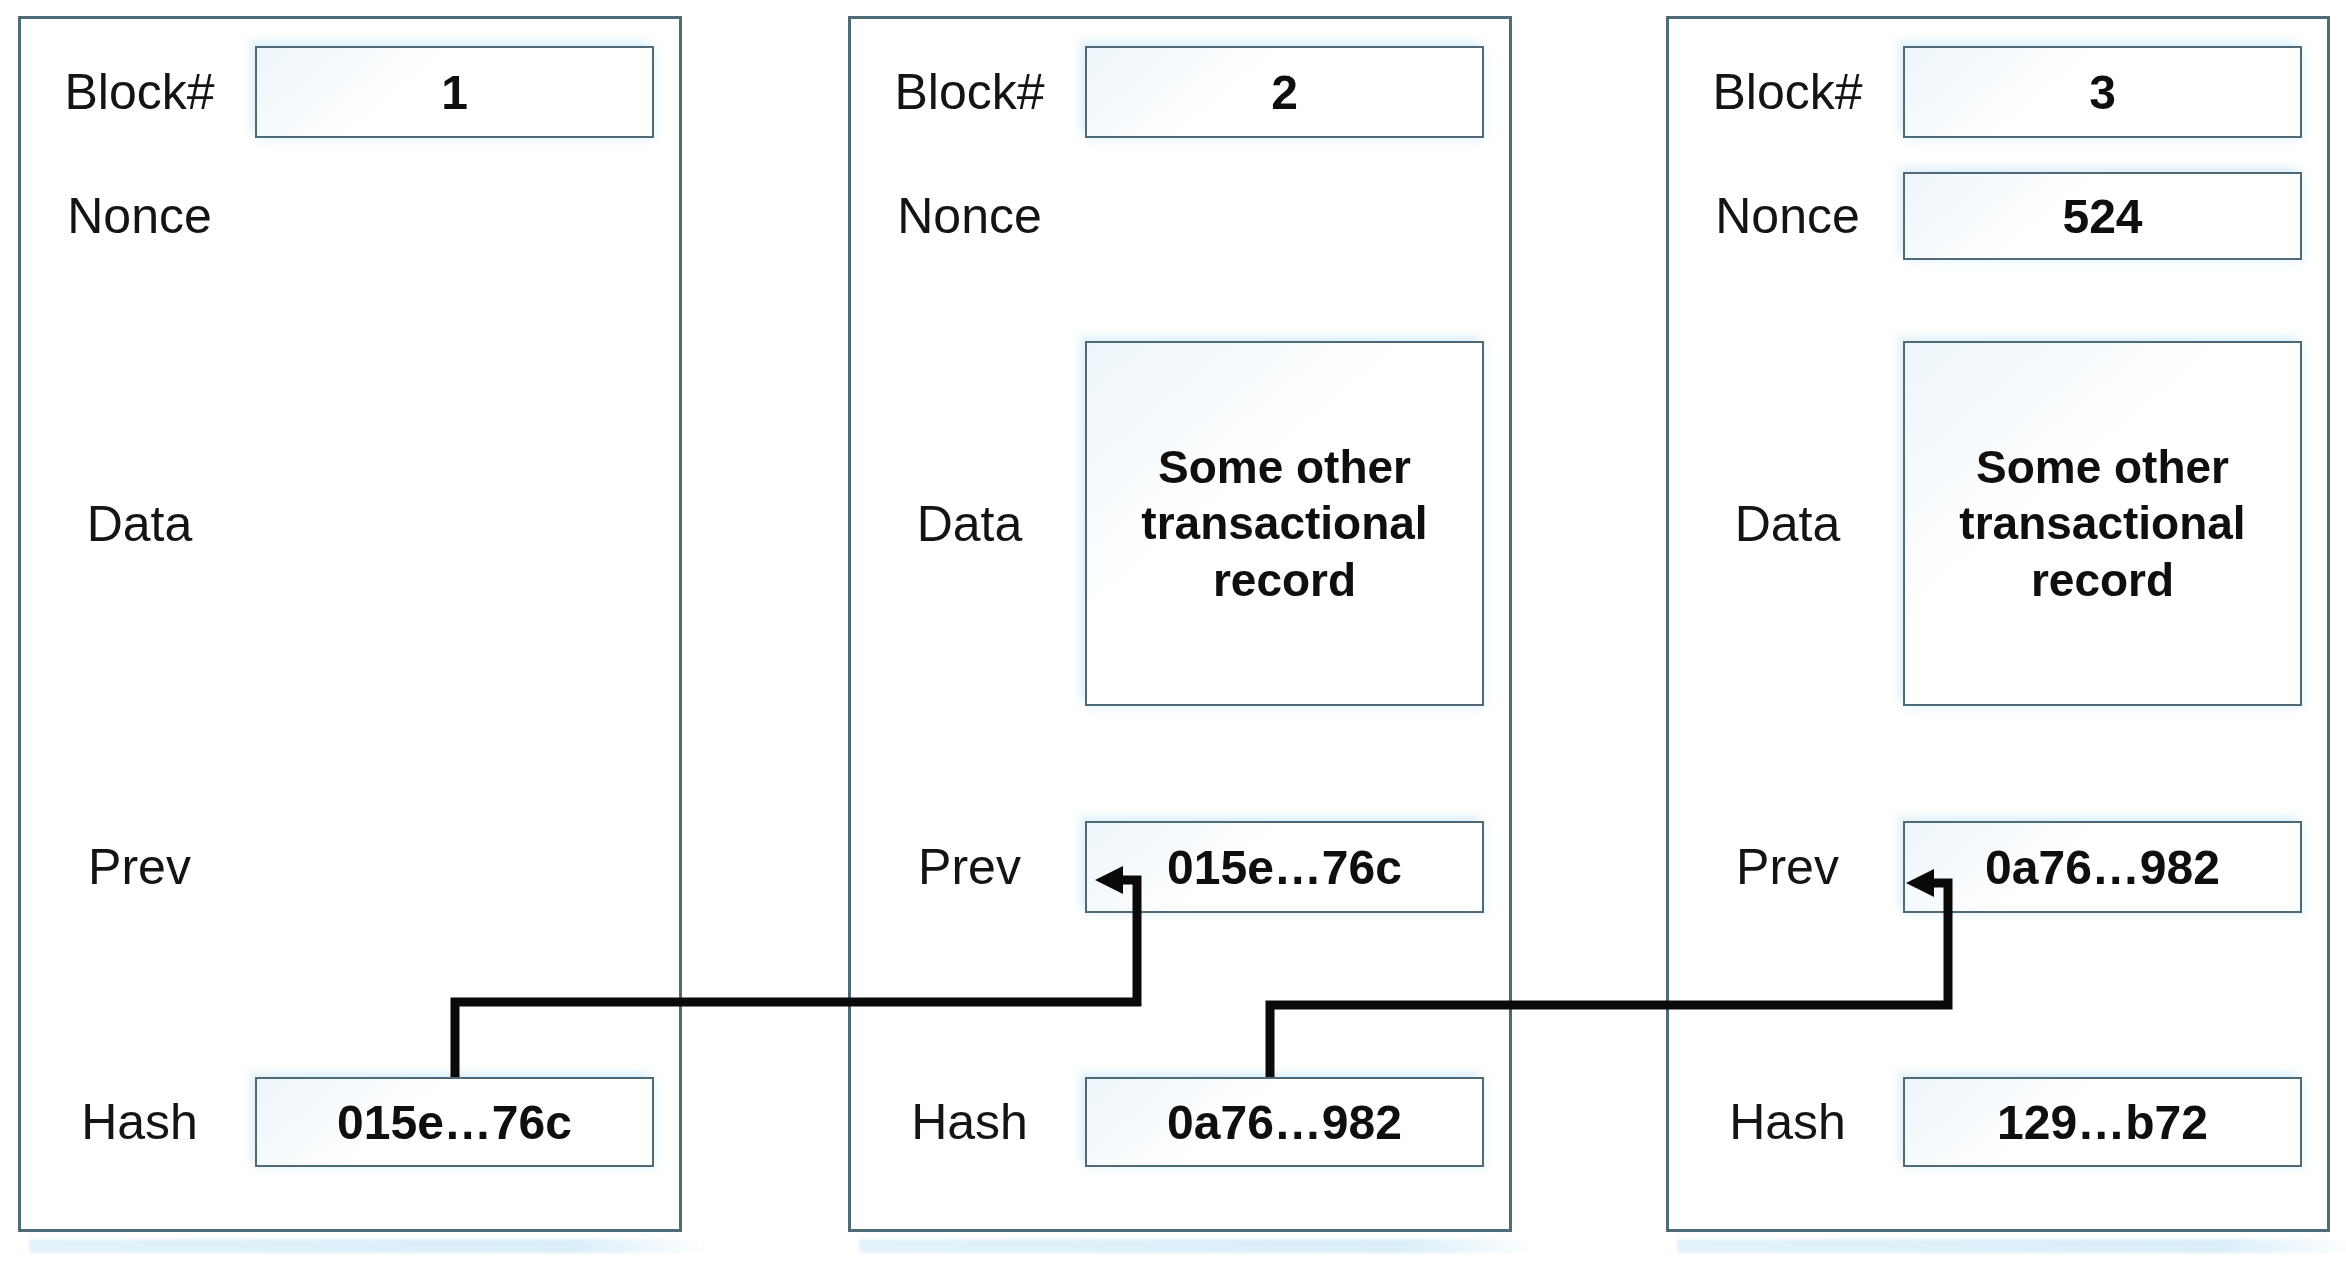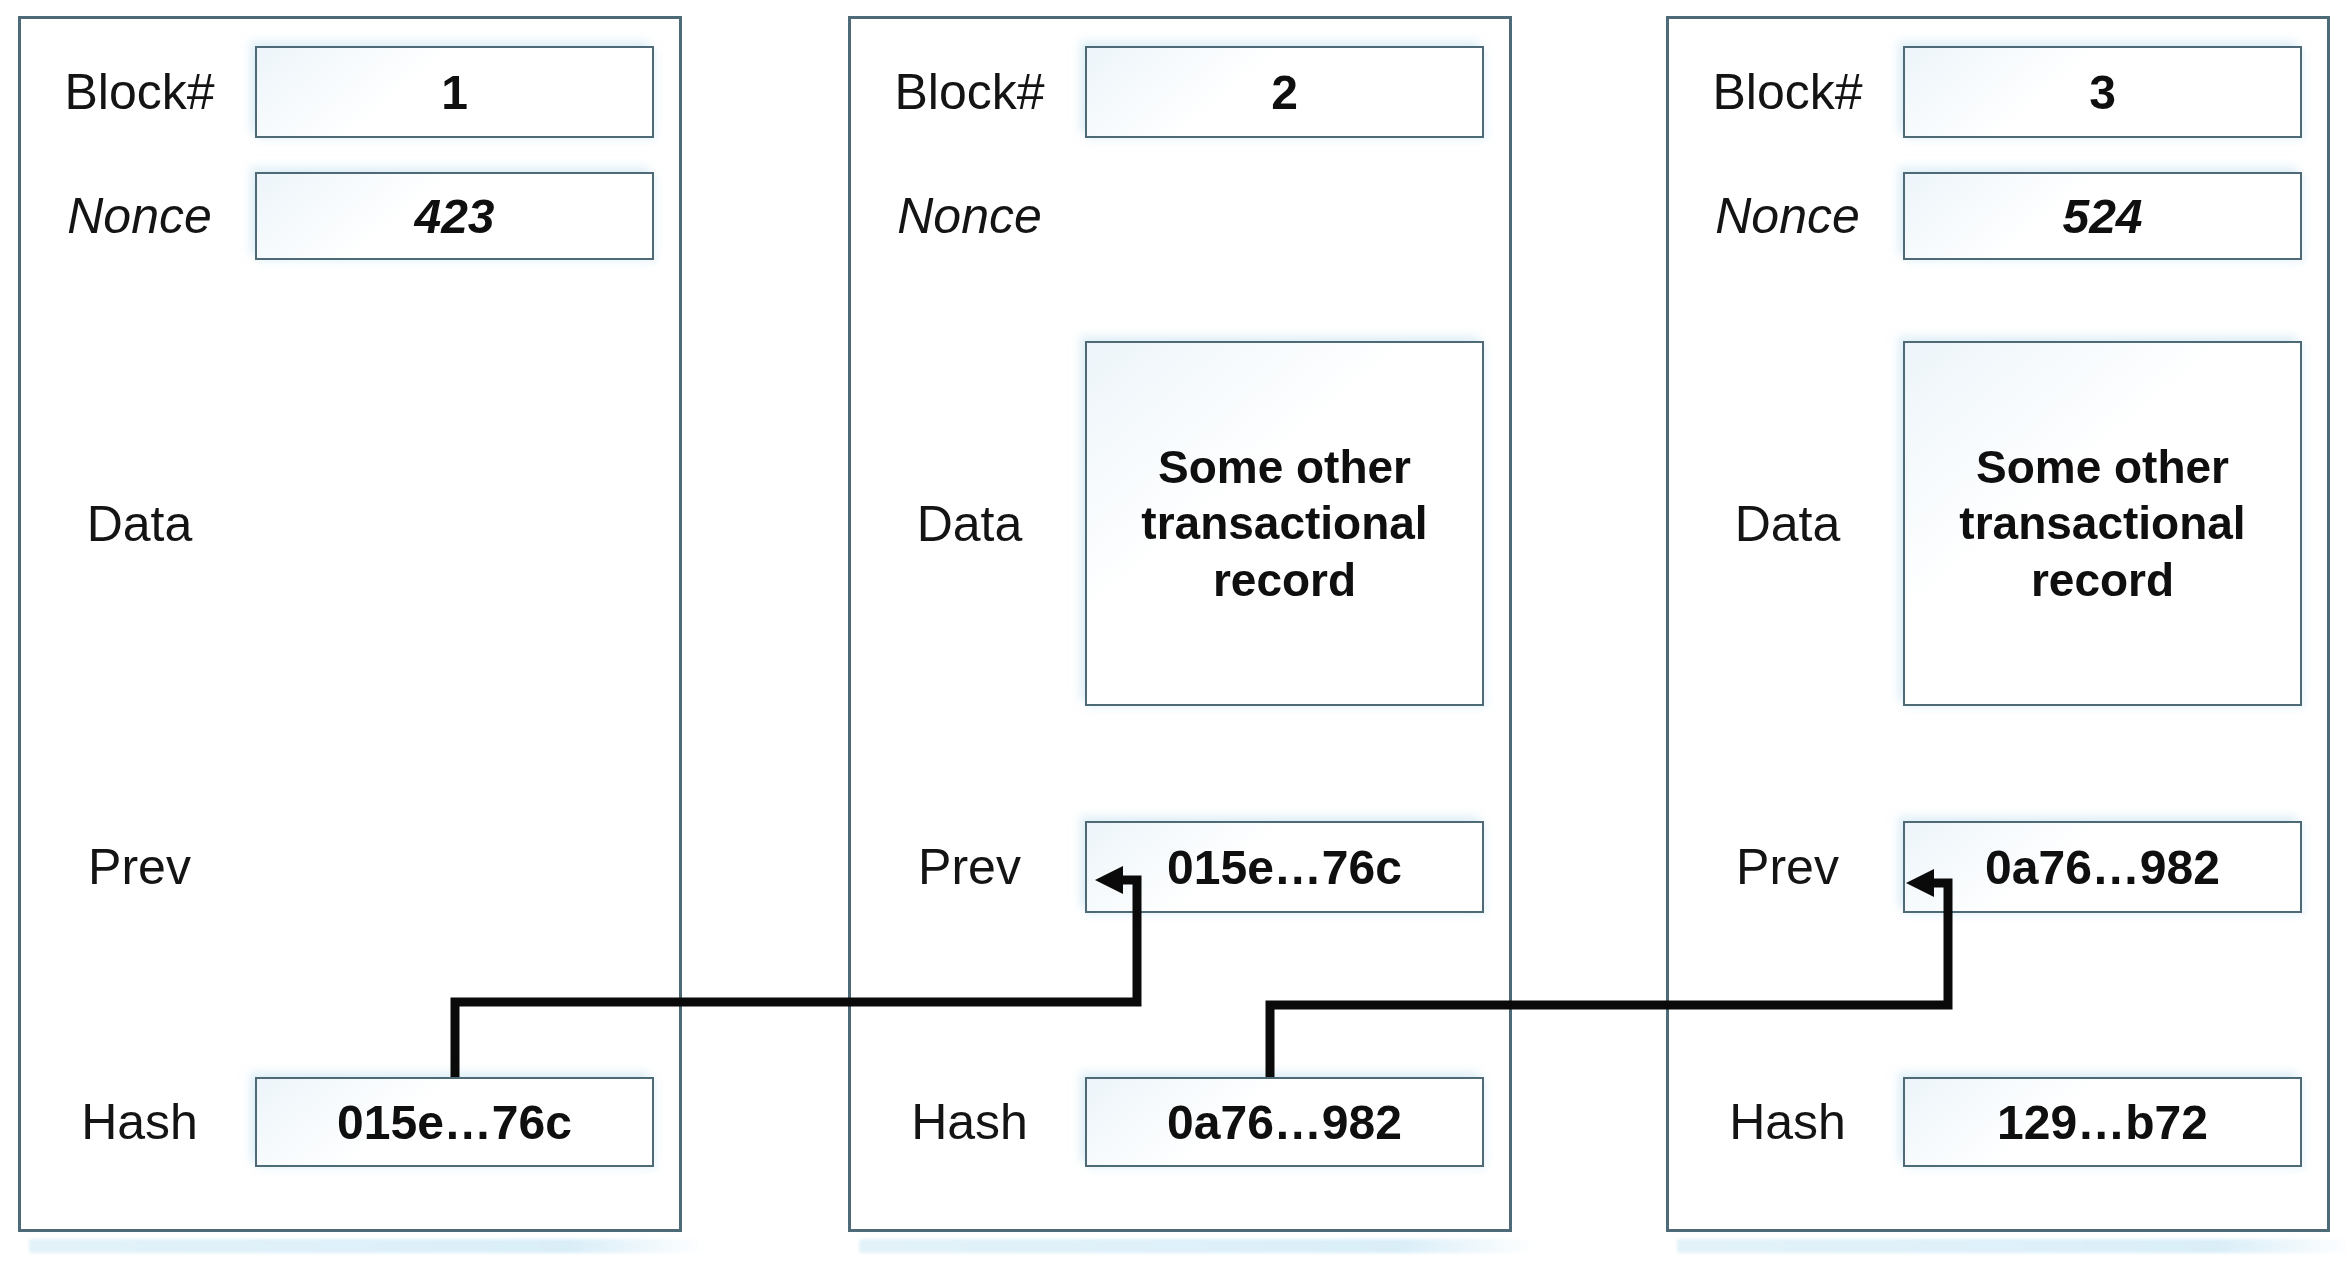--- a/index.html
+++ b/index.html
@@ -50,21 +50,21 @@
     border:2px solid var(--border);
     background:linear-gradient(140deg,#edf5fa 0%,#ffffff 40%);
     box-shadow:-5px -5px 9px rgba(198,227,241,.55), 3px 3px 7px rgba(210,233,244,.35);
     display:flex;align-items:center;justify-content:center;
     font-weight:bold;font-size:48px;color:#0f0f0f;
     text-align:center;
   }
 
   
   .r-blocknum{top:27px;height:92px;}
-  .r-nonce  {top:153px;height:88px;font-style:italic;}
+  .r-nonce  {top:153px;height:88px;}
   .r-data   {top:322px;height:365px;}
   .r-prev   {top:802px;height:92px;}
   .r-hash   {top:1058px;height:90px;}
 
   .field.r-data{
     font-size:46px;line-height:1.22;padding:0 28px;
   }
 
   
   svg.connectors{
@@ -78,21 +78,20 @@
 </head>
 <body>
 
 <div class="stage">
 
   <div class="block block-1">
     <div class="lbl r-blocknum">Block#</div>
     <div class="field r-blocknum">1</div>
 
     <div class="lbl r-nonce">Nonce</div>
-    <div class="field r-nonce">423</div>
 
     <div class="lbl r-data">Data</div>
 
     <div class="lbl r-prev">Prev</div>
 
     <div class="lbl r-hash">Hash</div>
     <div class="field r-hash">015e…76c</div>
   </div>
 
   <div class="block block-2">

